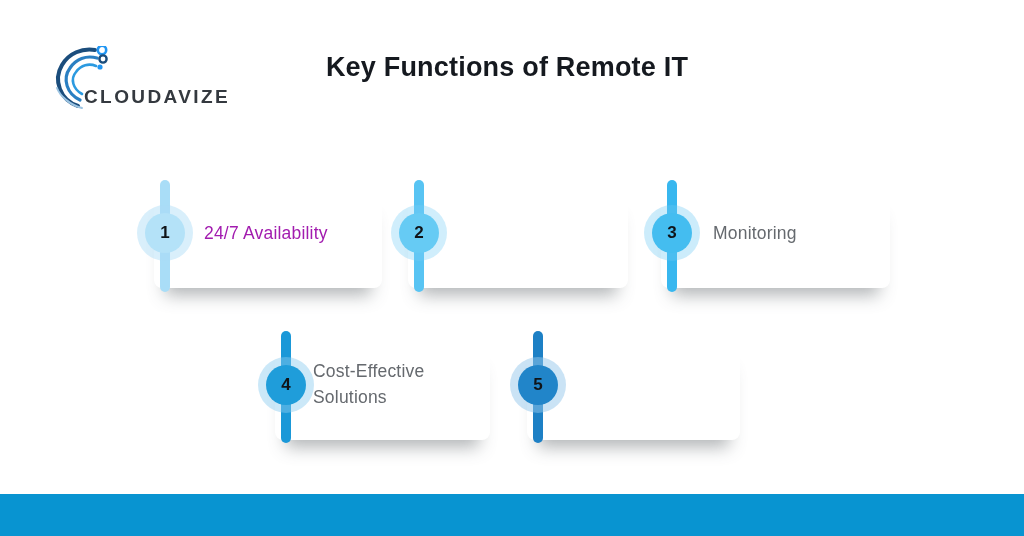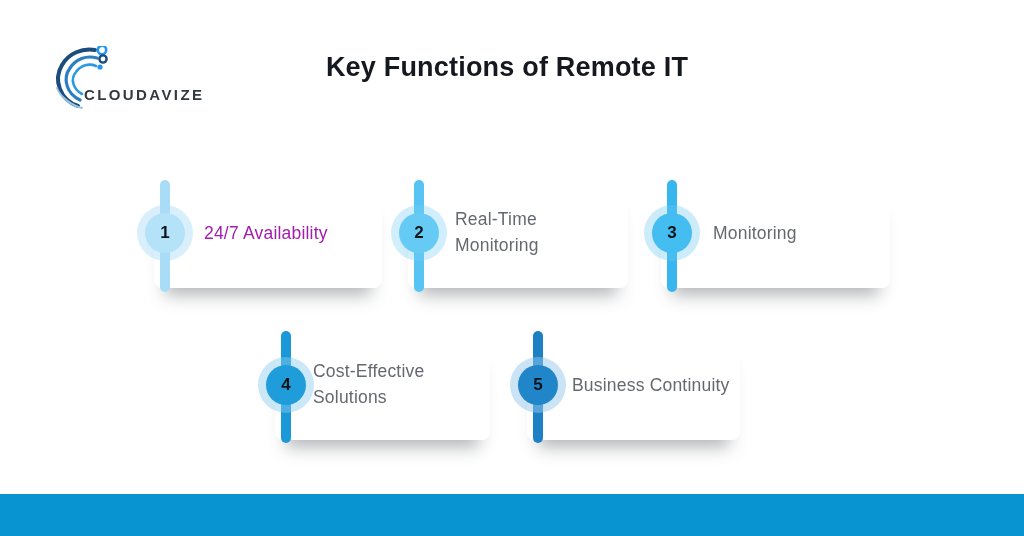--- a/index.html
+++ b/index.html
@@ -10,21 +10,21 @@
     position: relative;
     overflow: hidden;
   }
   .canvas { position: absolute; inset: 0; width: 1024px; height: 536px; background: #ffffff; }
 
   
   .logo { position: absolute; left: 50px; top: 44px; width: 220px; height: 72px; }
   .logo-icon { position: absolute; left: 2px; top: 2px; }
   .logo-word {
     position: absolute; left: 34px; top: 42px;
-    font-size: 15px; font-weight: bold; letter-spacing: 2.4px;
+    font-size: 19px; font-weight: bold; letter-spacing: 2.4px;
     color: #34393f;
   }
 
   
   .title {
     position: absolute; left: 257px; top: 52px; width: 500px;
     text-align: center; font-weight: 800; color: #15191f;
     font-size: 27px; line-height: 31px; letter-spacing: 0.2px;
   }
 
@@ -82,21 +82,20 @@
     <span class="circle" style="background-color: rgb(180, 226, 248);">1</span>
   </div>
   <div class="label" style="left: 204px; top: 220px; color: #a21caf;">24/7 Availability</div>
 
   <div class="card" style="left:408px; top:190px; width:220px;"></div>
   <div class="vbar" style="left: 414px; top: 180px; background-color: rgb(88, 196, 243);"></div>
   <div class="badge" style="left:399px; top:213px;">
     <span class="halo" style="background-color: rgba(120, 205, 245, 0.35);"></span>
     <span class="circle" style="background-color: rgb(102, 203, 244);">2</span>
   </div>
-  <div class="label wrap" style="left: 455px; top: 206px; width: 120px; color: rgb(101, 105, 110);">Real-Time Monitoring</div>
 
   <div class="card" style="left:661px; top:190px; width:229px;"></div>
   <div class="vbar" style="left: 667px; top: 180px; background-color: rgb(56, 183, 239);"></div>
   <div class="badge" style="left:652px; top:213px;">
     <span class="halo" style="background-color: rgba(110, 200, 243, 0.35);"></span>
     <span class="circle" style="background-color: rgb(68, 189, 240);">3</span>
   </div>
   <div class="label" style="left: 713px; top: 220px; color: rgb(101, 105, 110);">Monitoring</div>
 
   <div class="card" style="left:275px; top:342px; width:215px;"></div>
@@ -106,16 +105,15 @@
     <span class="circle" style="background-color: rgb(31, 157, 218);">4</span>
   </div>
   <div class="label wrap" style="left: 313px; top: 358px; width: 145px; color: rgb(101, 105, 110);">Cost-Effective Solutions</div>
 
   <div class="card" style="left:527px; top:342px; width:213px;"></div>
   <div class="vbar" style="left: 533px; top: 331px; background-color: rgb(29, 128, 197);"></div>
   <div class="badge" style="left:518px; top:365px;">
     <span class="halo" style="background-color: rgba(150, 200, 235, 0.5);"></span>
     <span class="circle" style="background-color: rgb(33, 133, 201);">5</span>
   </div>
-  <div class="label" style="left: 572px; top: 372px; color: rgb(101, 105, 110);">Business Continuity</div>
 
   <div class="footer-bar" style="background-color: rgb(8, 148, 209);"></div>
 </div>
 
 </body></html>

